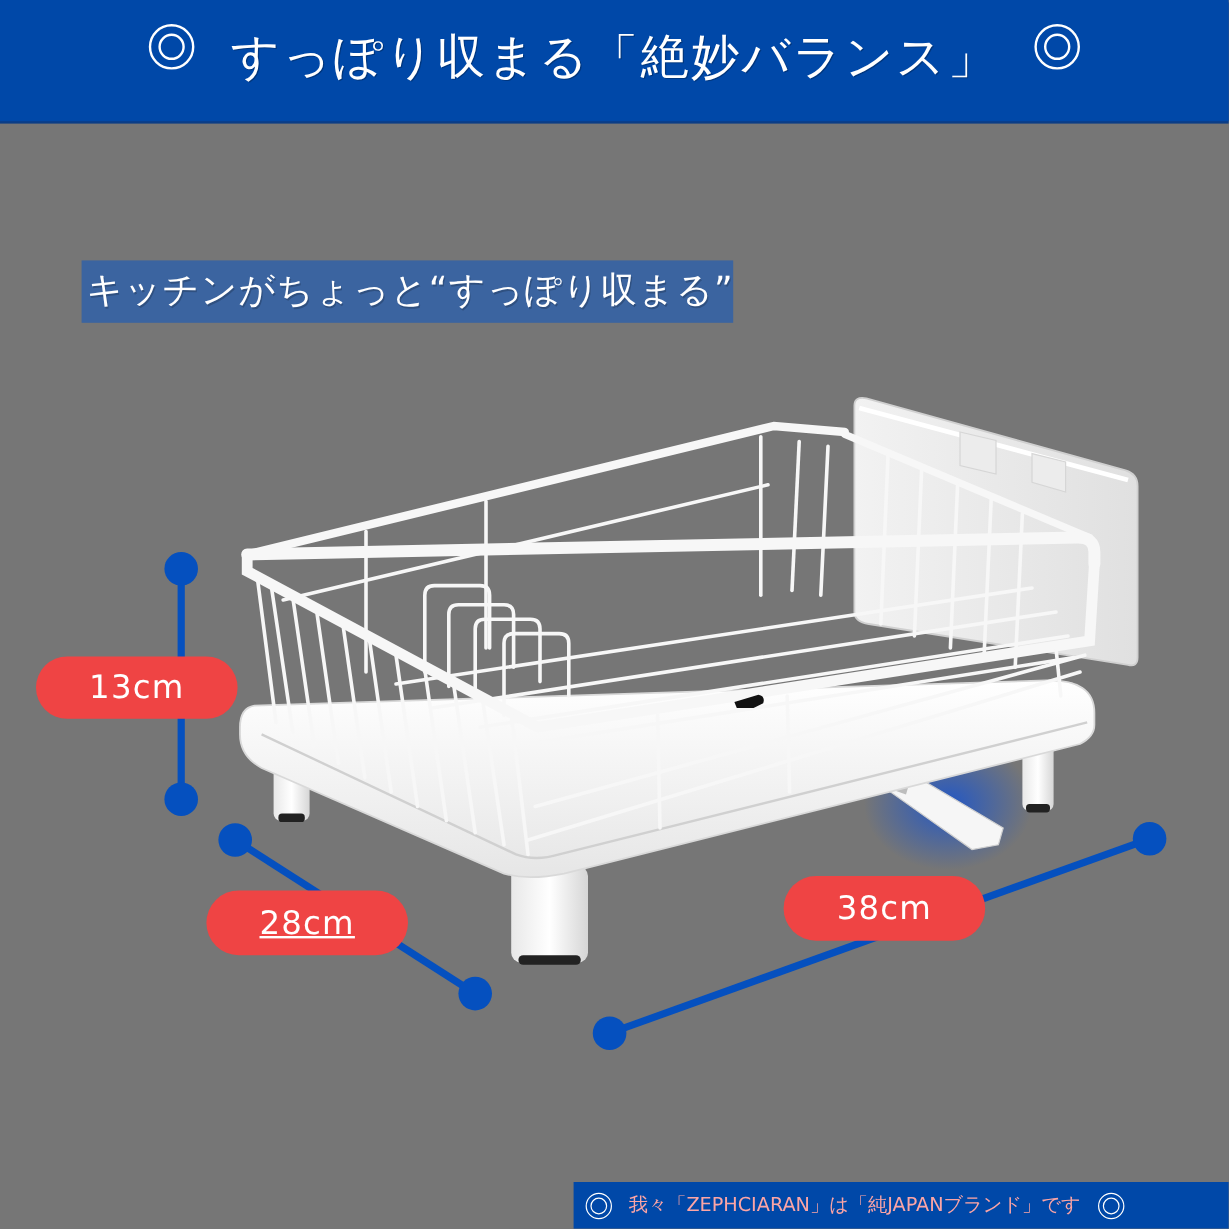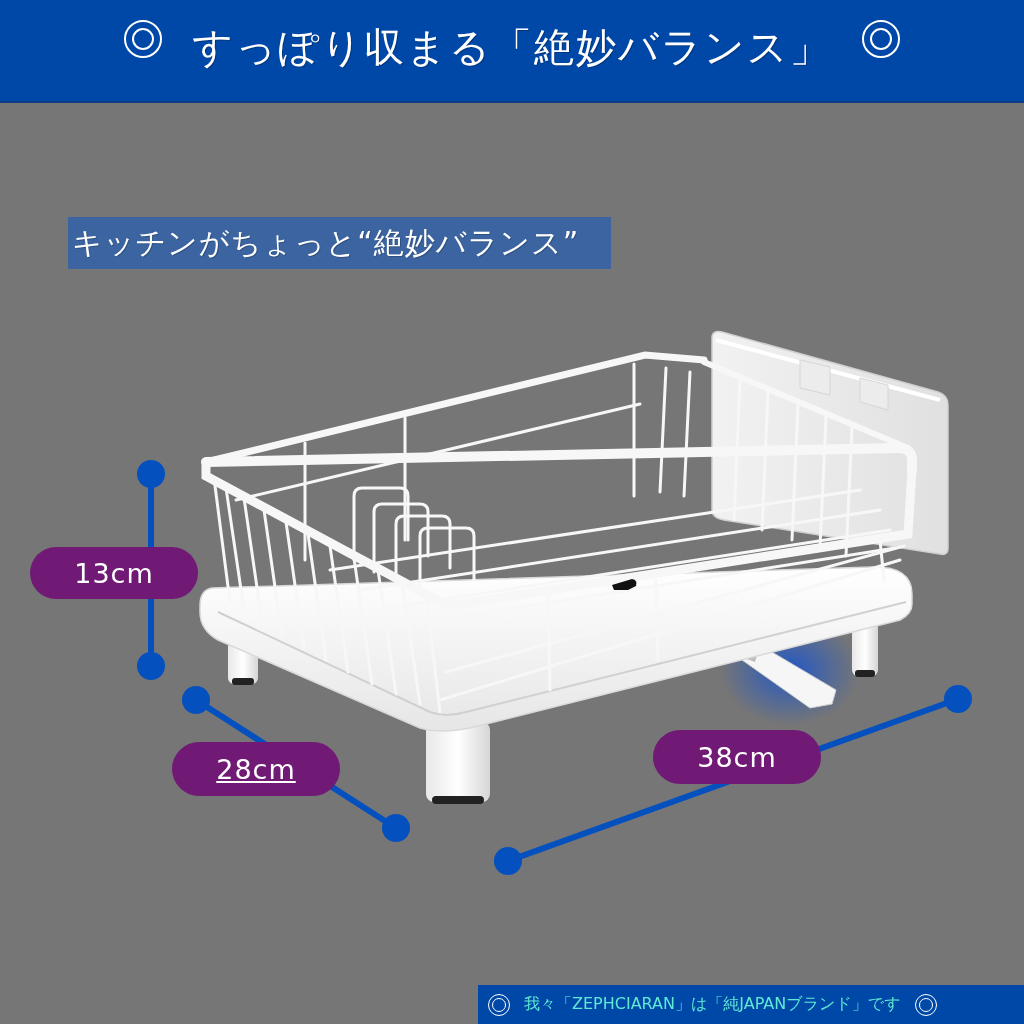--- a/index.html
+++ b/index.html
@@ -71,40 +71,40 @@
       text-shadow: 1px 1px 0 rgba(0,0,0,0.2);
     }
     .scene {
       position: absolute;
       left: 0; top: 0;
       width: 1024px;
       height: 1024px;
     }
     .dim-label {
       position: absolute;
-      background: #701a75;
+      background: #ef4444;
       color: #ffffff;
       border-radius: 28px;
       font-size: 27px;
       text-align: center;
       letter-spacing: 1px;
       display: flex;
       align-items: center;
       justify-content: center;
     }
     .footer-strip {
       position: absolute;
       left: 478px;
       top: 985px;
       width: 546px;
       height: 39px;
       background: #0048a8;
       display: flex;
       align-items: center;
-      color: #5eead4;
+      color: #fca5a5;
       font-size: 16px;
       white-space: nowrap;
       padding-left: 10px;
       box-sizing: border-box;
       gap: 14px;
     }
     .double-circle.small {
       width: 22px;
       height: 22px;
       border-width: 1.5px;
@@ -118,21 +118,21 @@
 <body>
 
 <div class="header-band">
   <div class="header-inner">
     <span class="double-circle"></span>
     <span class="header-title">すっぽり収まる「絶妙バランス」</span>
     <span class="double-circle"></span>
   </div>
 </div>
 
-<div class="tagline">キッチンがちょっと“絶妙バランス”</div>
+<div class="tagline">キッチンがちょっと“すっぽり収まる”</div>
 
 <svg class="scene" viewBox="0 0 1024 1024" xmlns="http://www.w3.org/2000/svg">
   <defs>
     <radialGradient id="spoutGlow" cx="50%" cy="50%" r="50%">
       <stop offset="0%" stop-color="#1f56c8" stop-opacity="0.95"></stop>
       <stop offset="100%" stop-color="#1f56c8" stop-opacity="0"></stop>
     </radialGradient>
     <linearGradient id="legGrad" x1="0" y1="0" x2="1" y2="0">
       <stop offset="0%" stop-color="#e8e8e8"></stop>
       <stop offset="50%" stop-color="#ffffff"></stop>

